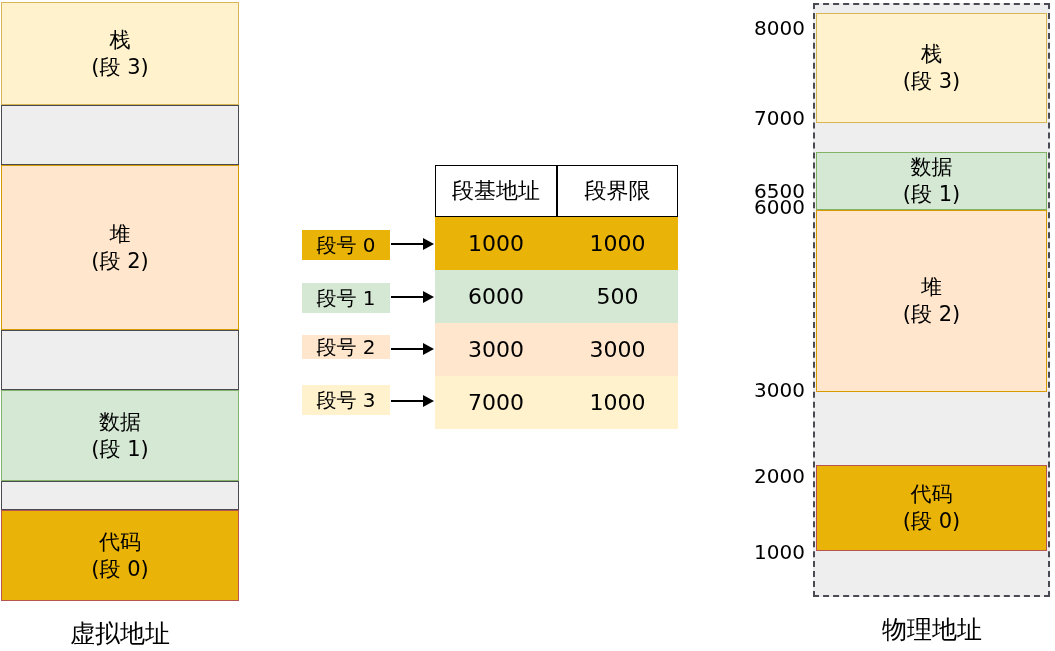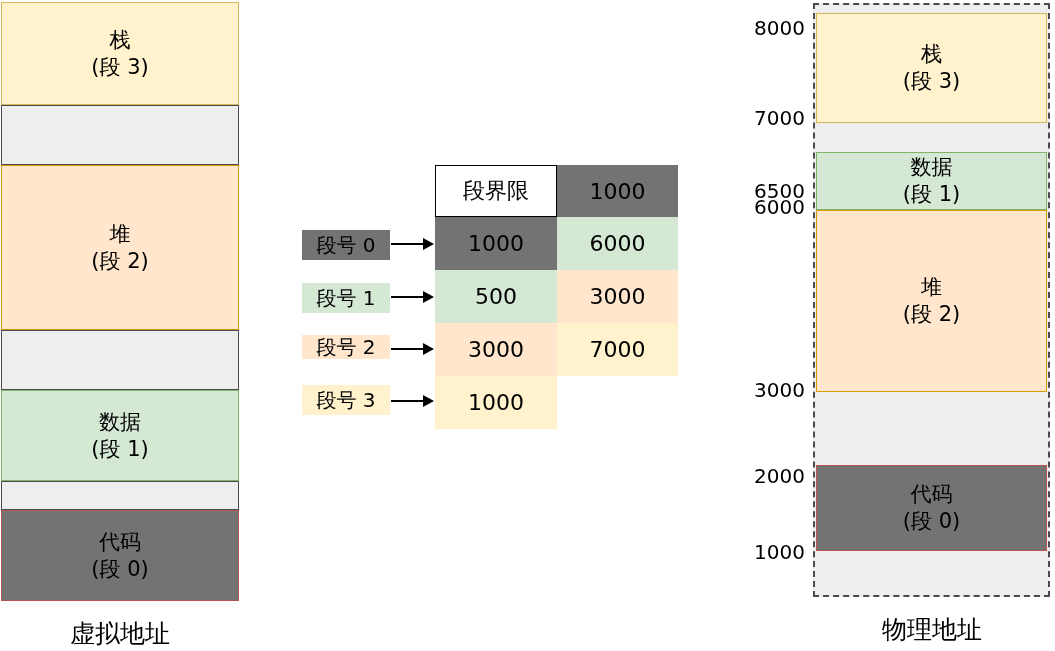--- a/index.html
+++ b/index.html
@@ -11,21 +11,21 @@
   .abs{position:absolute;box-sizing:border-box;}
   
   .seg{
     display:flex;flex-direction:column;align-items:center;justify-content:center;
     text-align:center;font-size:21px;line-height:27px;
     border:1px solid transparent;
   }
   .yellow{background:#fff2cc;border-color:#d6b656;}
   .orange{background:#ffe6cc;border-color:#d79b00;}
   .green {background:#d5e8d4;border-color:#82b366;}
-  .red   {background:#737373;border-color:#b85450;}
+  .red   {background:#eab308;border-color:#b85450;}
   .gray  {background:#eeeeef;border-color:#4a4a52;}
   
   .seg-table{
     display:grid;
     grid-template-columns:122px 121px;
     grid-template-rows:52px 53px 53px 53px 53px;
   }
   .cell{
     display:flex;align-items:center;justify-content:center;
     font-size:22px;box-sizing:border-box;border:1px solid transparent;
@@ -88,20 +88,21 @@
 <div class="abs arrow-line" style="left:391px;top:243px;width:33px;"></div>
 <div class="abs arrow-head" style="left:423px;top:238px;"></div>
 <div class="abs arrow-line" style="left:391px;top:296px;width:33px;"></div>
 <div class="abs arrow-head" style="left:423px;top:291px;"></div>
 <div class="abs arrow-line" style="left:391px;top:348px;width:33px;"></div>
 <div class="abs arrow-head" style="left:423px;top:343px;"></div>
 <div class="abs arrow-line" style="left:391px;top:400px;width:33px;"></div>
 <div class="abs arrow-head" style="left:423px;top:395px;"></div>
 
 <div class="abs seg-table" style="left:435px;top:165px;width:243px;">
+  <div class="cell header">段基地址</div>
   <div class="cell header">段界限</div>
 
   <div class="cell red">1000</div>
   <div class="cell red">1000</div>
 
   <div class="cell green">6000</div>
   <div class="cell green">500</div>
 
   <div class="cell orange">3000</div>
   <div class="cell orange">3000</div>

